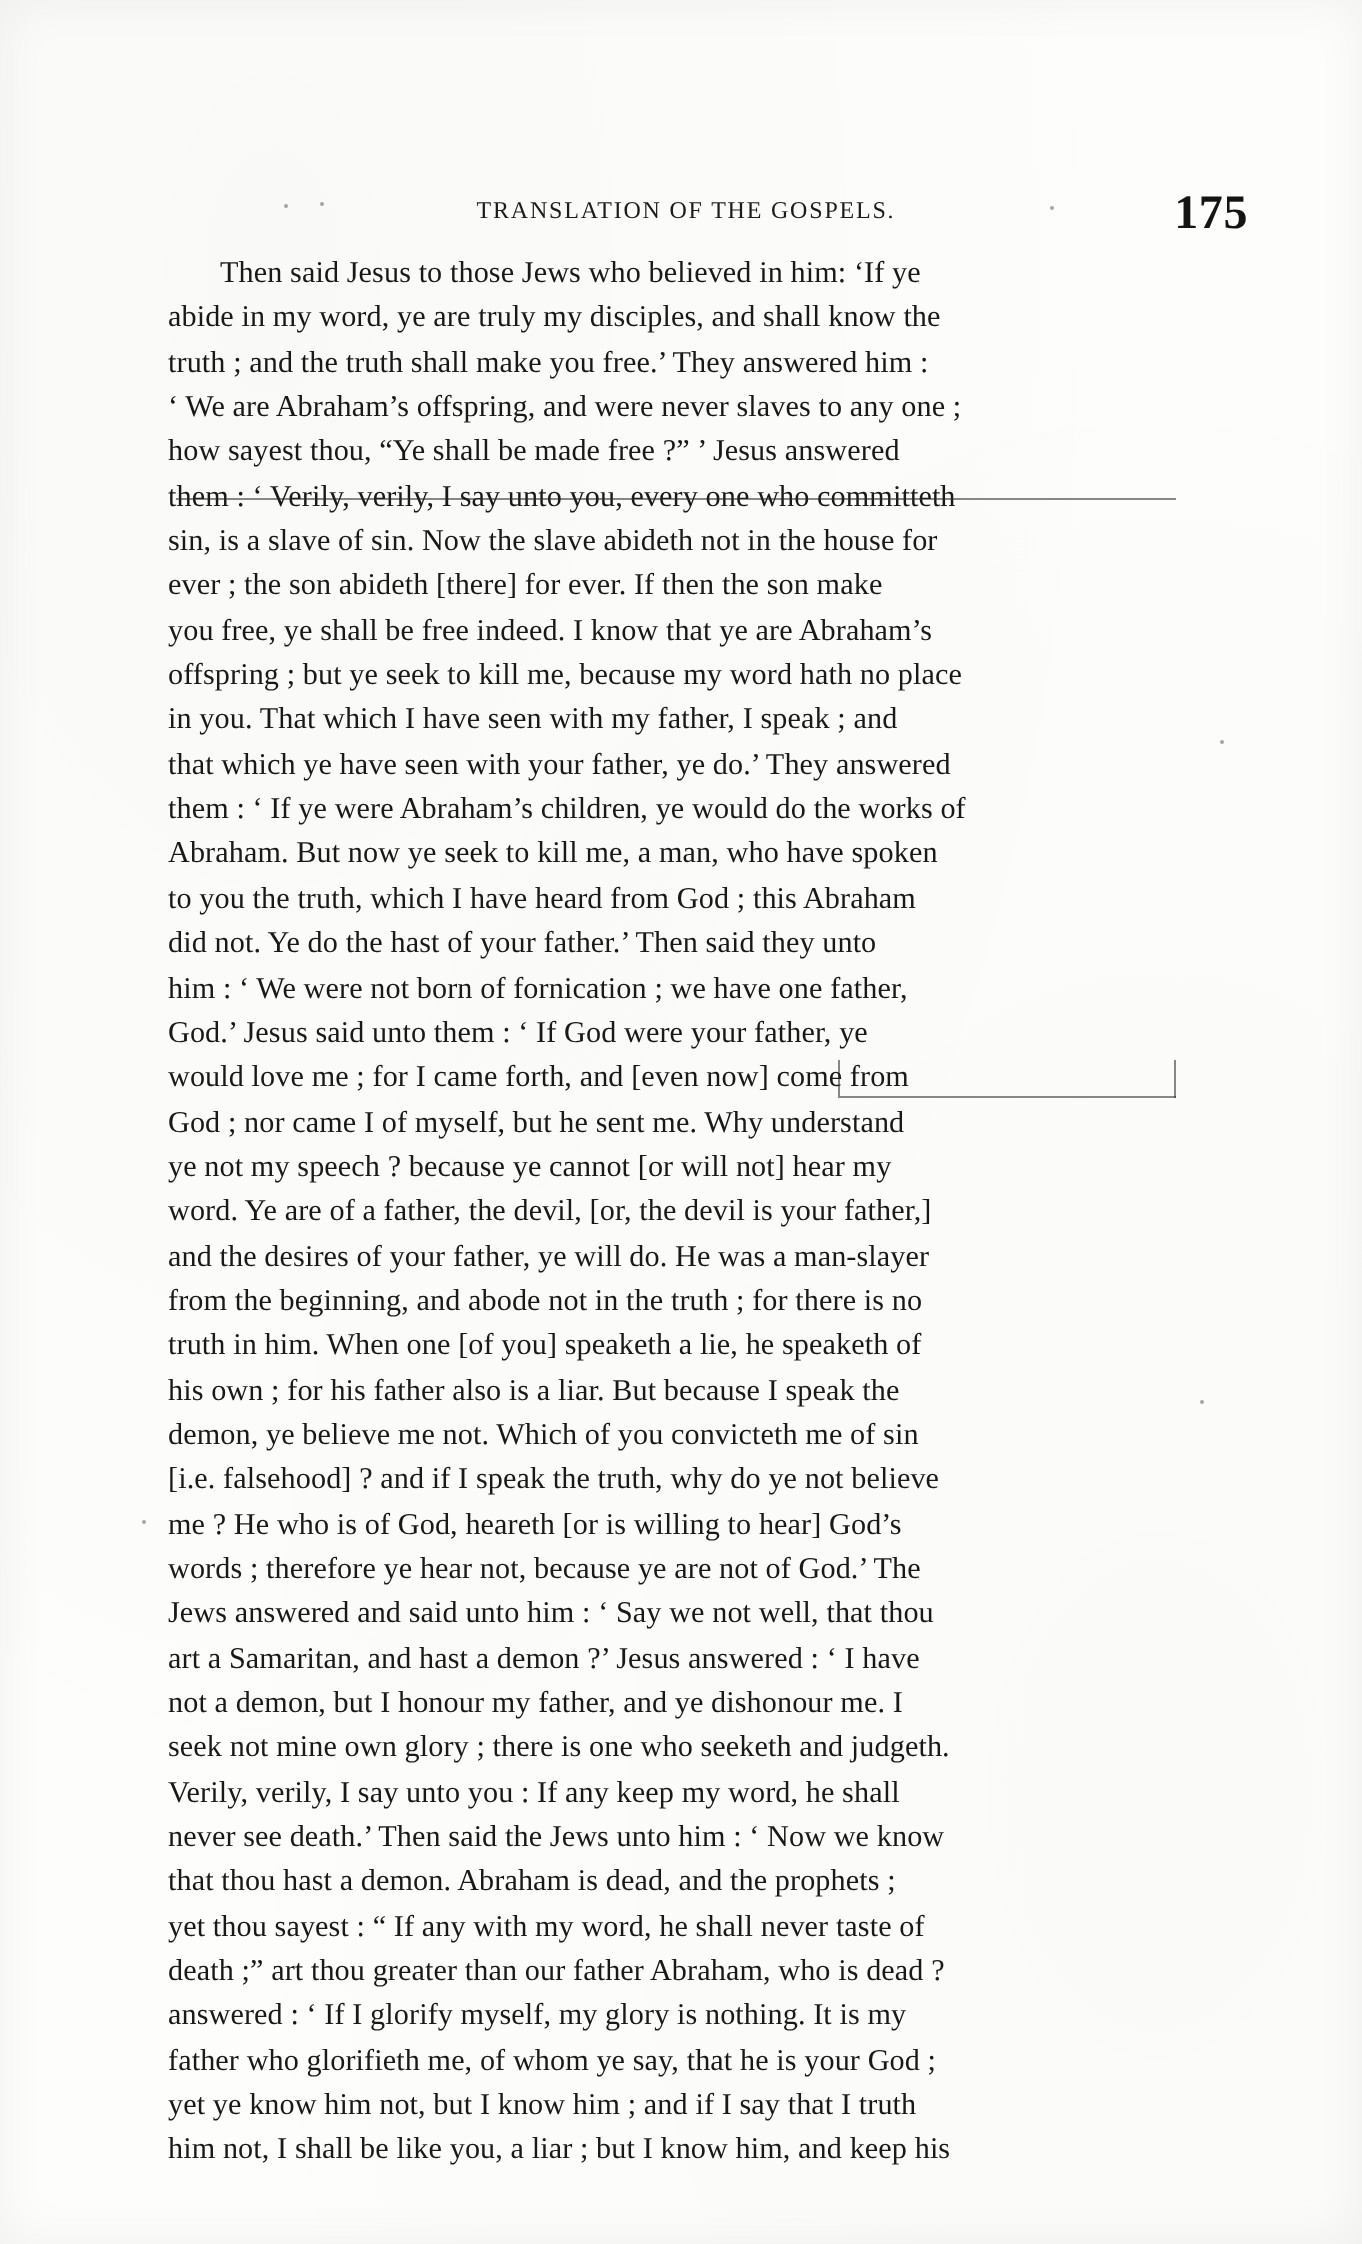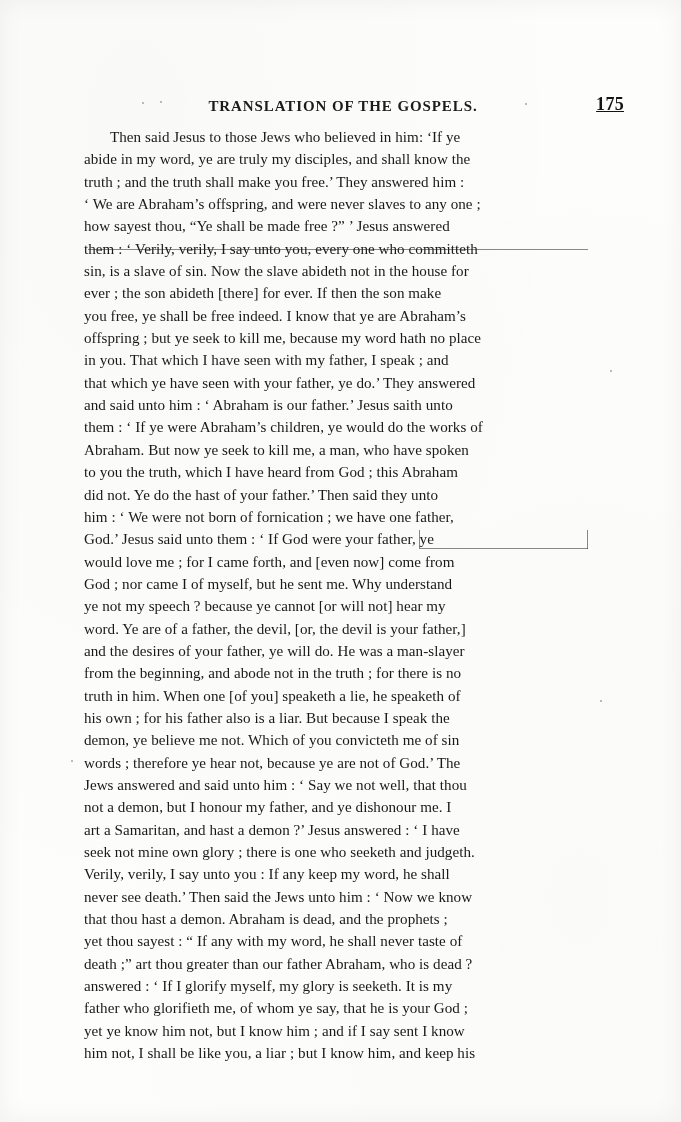--- a/index.html
+++ b/index.html
@@ -38,36 +38,35 @@
     top: 98px;
     width: 530px;
     height: 22px;
   }
   .running-title {
     position: absolute;
     left: 0;
     right: 0;
     top: 0;
     text-align: center;
-    font-size: 15px;
+    font-size: 12px;
     letter-spacing: 0.9px;
-    font-weight: bold;
+    font-weight: normal;
     font-variant: small-caps;
     text-transform: uppercase;
     color: #1c1c1c;
   }
   .page-number {
     position: absolute;
     right: -16px;
     top: -4px;
-    font-size: 18px;
+    font-size: 24px;
     font-weight: bold;
     color: #141414;
     letter-spacing: 0.3px;
-    text-decoration: underline;
   }
   .body-text {
     position: absolute;
     left: 84px;
     top: 126px;
     width: 510px;
     font-size: 15.1px;
     line-height: 22.35px;
     text-align: justify;
     color: #191919;
@@ -112,49 +111,50 @@
     <span class="line">truth ; and the truth shall make you free.’  They answered him :</span>
     <span class="line">‘ We are Abraham’s offspring, and were never slaves to any one ;</span>
     <span class="line">how sayest thou, “Ye shall be made free ?” ’   Jesus answered</span>
     <span class="line">them : ‘ Verily, verily, I say unto you, every one who committeth</span>
     <span class="line">sin, is a slave of sin.   Now the slave abideth not in the house for</span>
     <span class="line">ever ; the son abideth [there] for ever.   If then the son make</span>
     <span class="line">you free, ye shall be free indeed.   I know that ye are Abraham’s</span>
     <span class="line">offspring ; but ye seek to kill me, because my word hath no place</span>
     <span class="line">in you.   That which I have seen with my father, I speak ; and</span>
     <span class="line">that which ye have seen with your father, ye do.’  They answered</span>
-    <span class="line">and said unto him : ‘ Abraham is our father.’   Jesus saith unto</span>
     <span class="line">them : ‘ If ye were Abraham’s children, ye would do the works of</span>
     <span class="line">Abraham.   But now ye seek to kill me, a man, who have spoken</span>
     <span class="line">to you the truth, which I have heard from God ; this Abraham</span>
     <span class="line">did not.  Ye do the hast of your father.’   Then said they unto</span>
     <span class="line">him : ‘ We were not born of fornication ; we have one father,</span>
     <span class="line">God.’   Jesus said unto them : ‘ If God were your father, ye</span>
     <span class="line">would love me ; for I came forth, and [even now] come from</span>
     <span class="line">God ; nor came I of myself, but he sent me.   Why understand</span>
     <span class="line">ye not my speech ? because ye cannot [or will not] hear my</span>
     <span class="line">word.  Ye are of a father, the devil, [or, the devil is your father,]</span>
     <span class="line">and the desires of your father, ye will do.   He was a man-slayer</span>
     <span class="line">from the beginning, and abode not in the truth ; for there is no</span>
     <span class="line">truth in him.   When one [of you] speaketh a lie, he speaketh of</span>
     <span class="line">his own ; for his father also is a liar.   But because I speak the</span>
     <span class="line">demon, ye believe me not.   Which of you convicteth me of sin</span>
+    <span class="line">[i.e. falsehood] ? and if I speak the truth, why do ye not believe</span>
+    <span class="line">me ?   He who is of God, heareth [or is willing to hear] God’s</span>
     <span class="line">words ; therefore ye hear not, because ye are not of God.’   The</span>
     <span class="line">Jews answered and said unto him : ‘ Say we not well, that thou</span>
+    <span class="line">art a Samaritan, and hast a demon ?’  Jesus answered : ‘ I have</span>
     <span class="line">not a demon, but I honour my father, and ye dishonour me.   I</span>
-    <span class="line">art a Samaritan, and hast a demon ?’  Jesus answered : ‘ I have</span>
     <span class="line">seek not mine own glory ; there is one who seeketh and judgeth.</span>
     <span class="line">Verily, verily, I say unto you : If any keep my word, he shall</span>
     <span class="line">never see death.’   Then said the Jews unto him : ‘ Now we know</span>
     <span class="line">that thou hast a demon.   Abraham is dead, and the prophets ;</span>
     <span class="line">yet thou sayest : “ If any with my word, he shall never taste of</span>
     <span class="line">death ;” art thou greater than our father Abraham, who is dead ?</span>
-    <span class="line">answered : ‘ If I glorify myself, my glory is seeketh.   It is my</span>
+    <span class="line">answered : ‘ If I glorify myself, my glory is nothing.   It is my</span>
     <span class="line">father who glorifieth me, of whom ye say, that he is your God ;</span>
-    <span class="line">yet ye know him not, but I know him ; and if I say sent I know</span>
+    <span class="line">yet ye know him not, but I know him ; and if I say that I truth</span>
     <span class="line">him not, I shall be like you, a liar ; but I know him, and keep his</span>
 
   </div>
 
   <div class="marks">
     <div class="mark" style="left:88px; top:249px; width:500px;"></div>
     <div class="mark" style="left:420px; top:548px; width:168px;"></div>
     <div class="mark" style="left:419px; top:530px; width:1px; height:19px;"></div>
     <div class="mark" style="left:587px; top:530px; width:1px; height:19px;"></div>
     <div class="speck" style="left:142px; top:102px; width:2px; height:2px;"></div>

